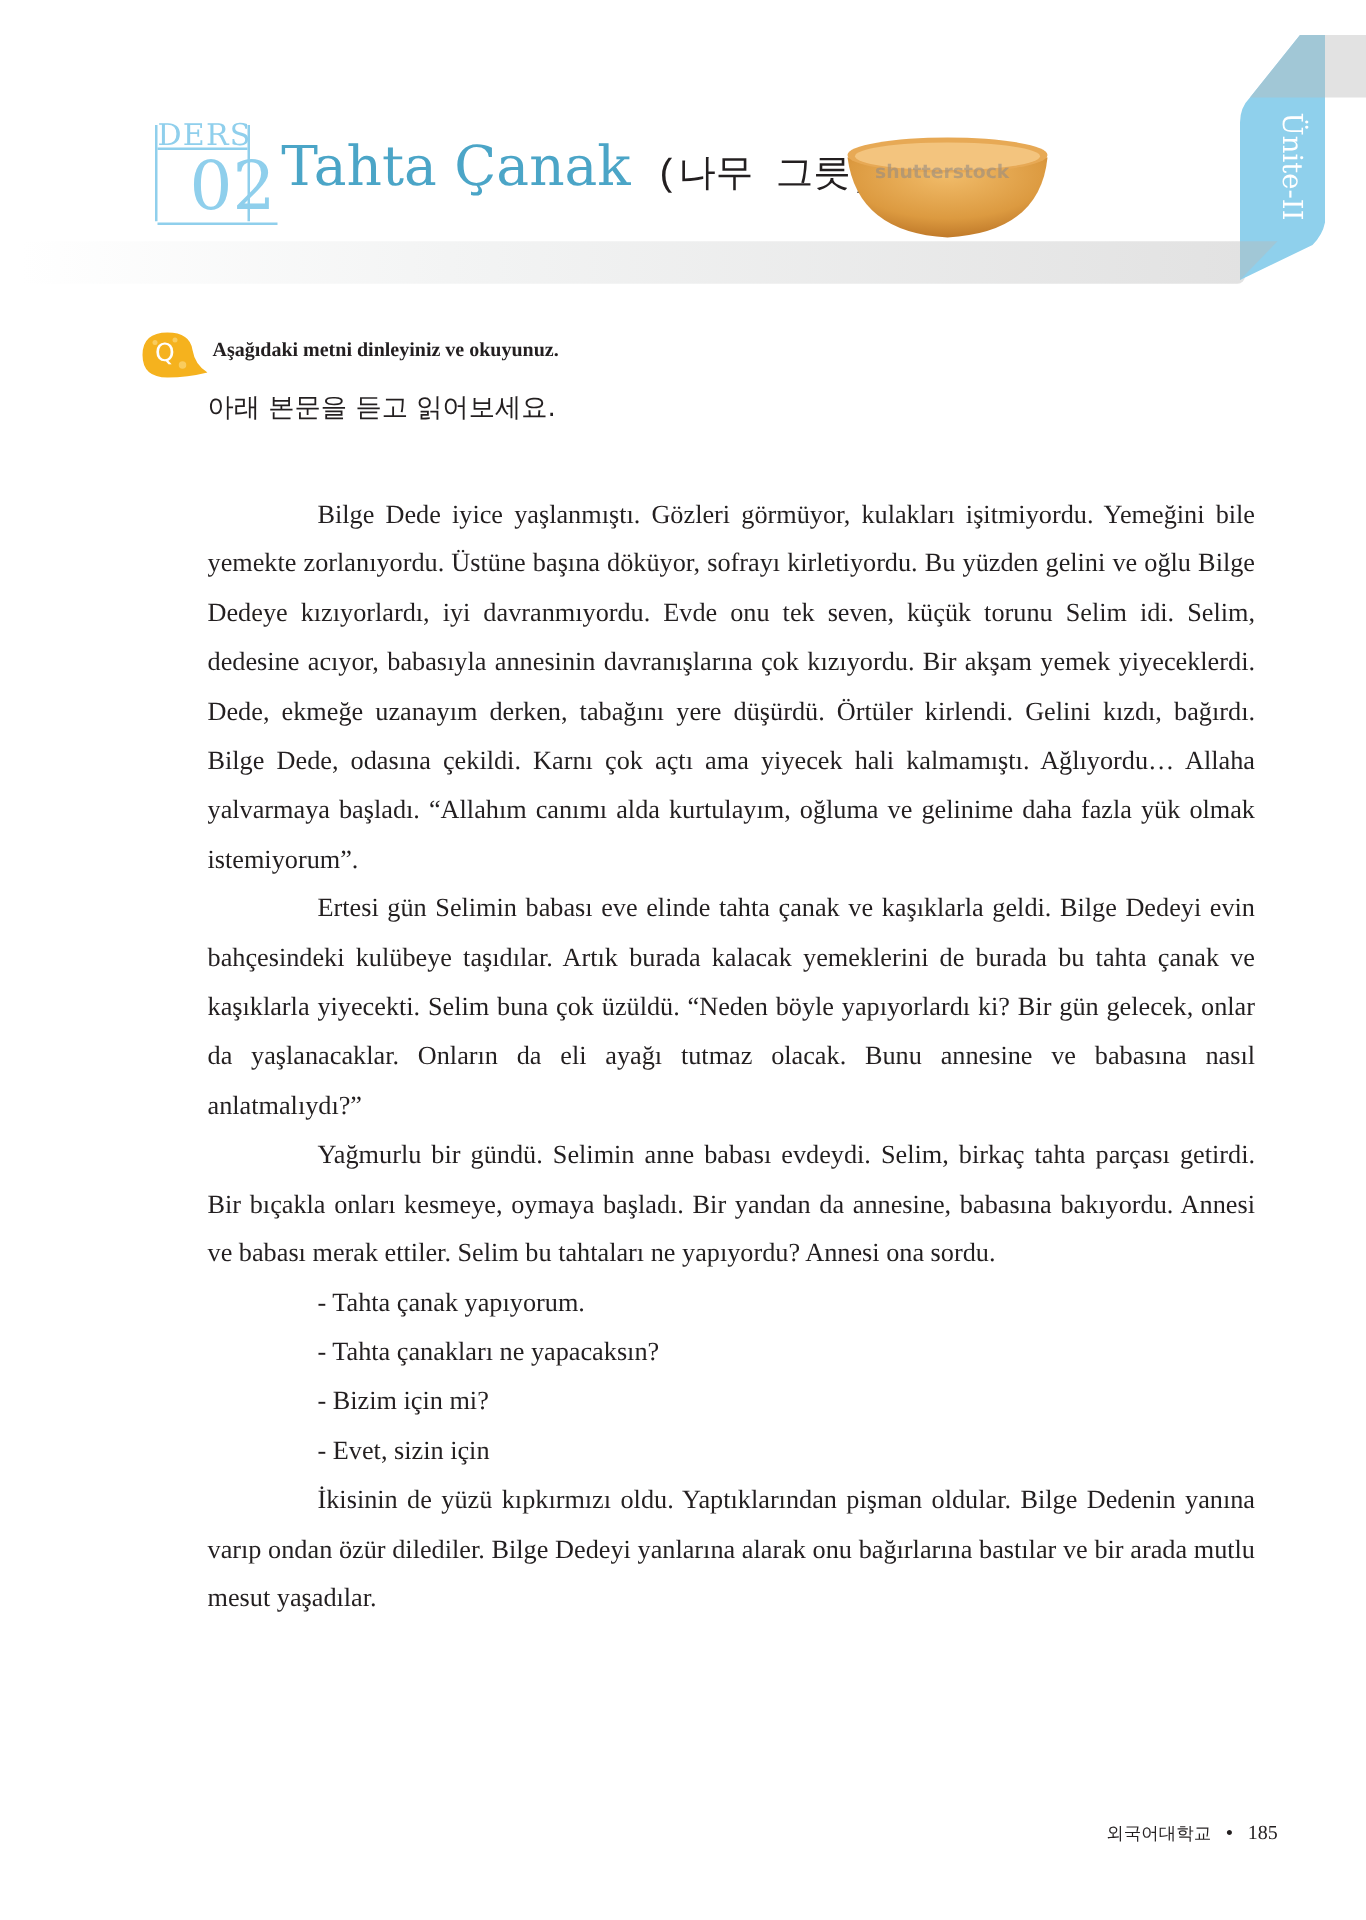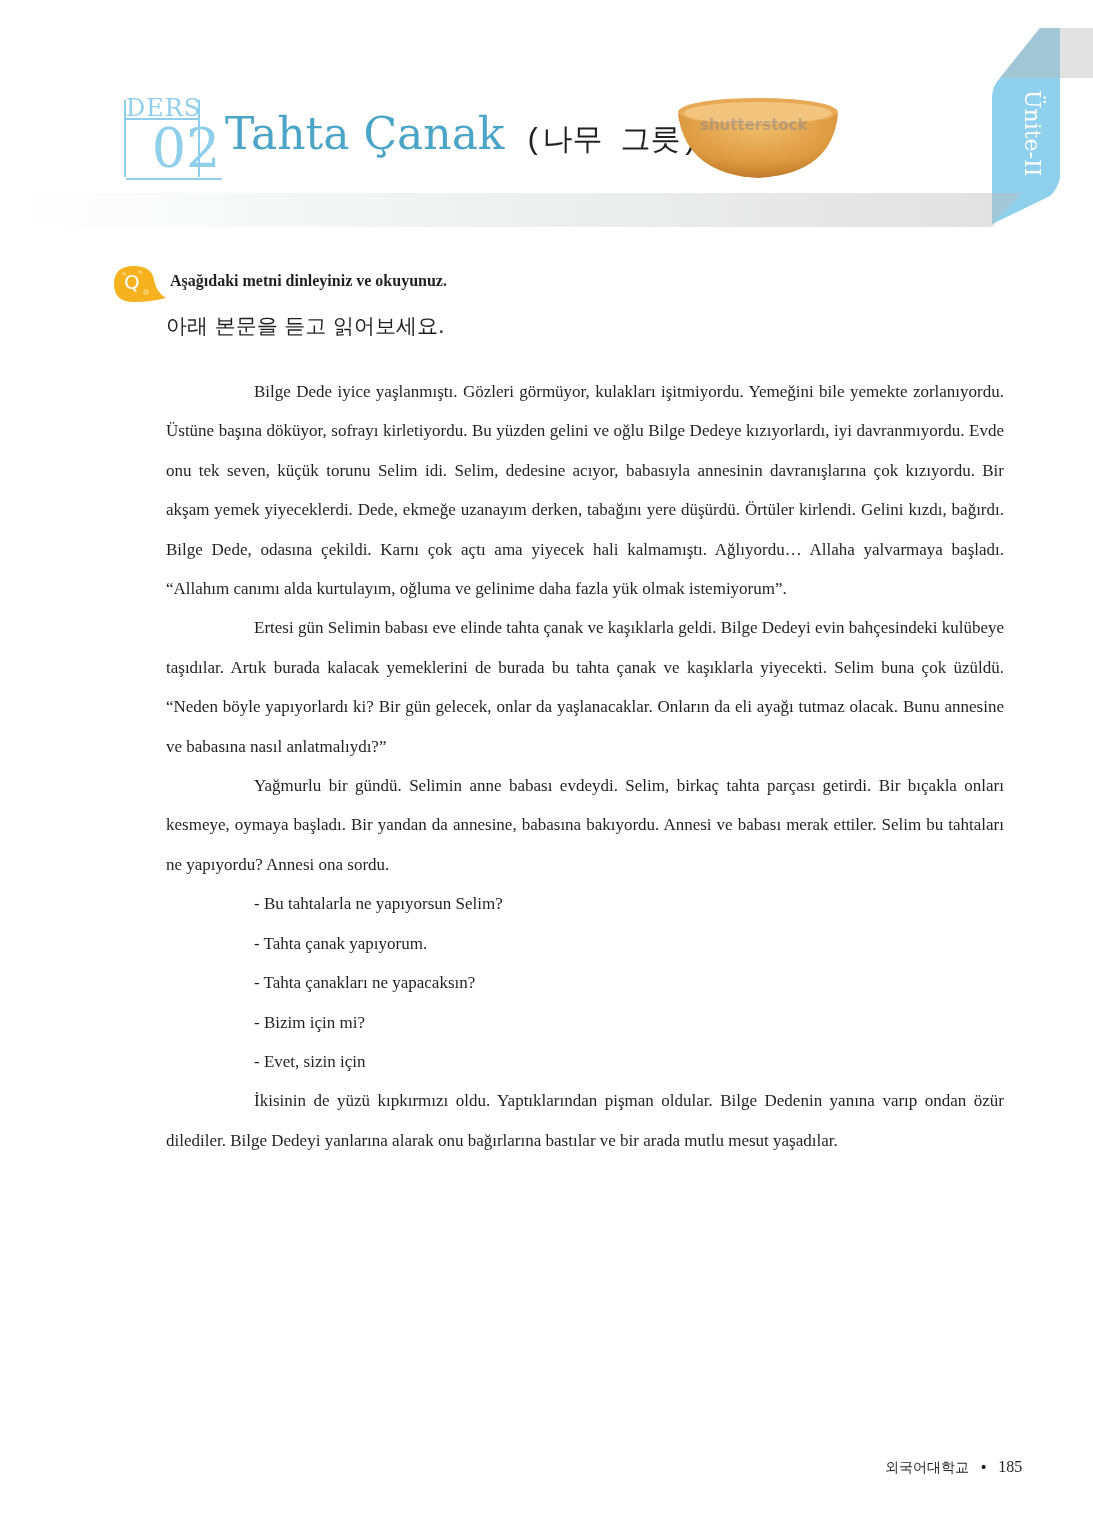--- a/index.html
+++ b/index.html
@@ -43,21 +43,21 @@
     padding-left: 24px;
   }
   .lesson-title {
     position: absolute; left: 225px; top: 108px; font-size: 44px; color: #4ba5c7;
     font-family: "DejaVu Serif", serif; white-space: nowrap;
   }
   .lesson-title .ko {
     font-size: 30px; color: #231f20; font-family: Liberation Mono, monospace; margin-left: 6px;
   }
   .bowl {
-    position: absolute; left: 660px; top: 78px; width: 196px; height: 110px;
+    position: absolute; left: 660px; top: 90px; width: 196px; height: 110px;
   }
   .bowl .wm {
     position: absolute; left: 40px; top: 38px; font-family: "DejaVu Sans", sans-serif;
     font-size: 15px; font-weight: bold; color: rgba(150,140,130,0.6);
   }
   
   .q-icon {
     position: absolute; left: 110px; top: 264px; width: 56px; height: 40px;
   }
   .q-icon .q {
@@ -65,22 +65,22 @@
   }
   .instr-tr {
     position: absolute; left: 170px; top: 272px; font-size: 16px; font-weight: bold; white-space: nowrap;
   }
   .instr-ko {
     position: absolute; left: 166px; top: 312px; font-size: 21px; font-family: "DejaVu Sans", sans-serif;
     white-space: nowrap; font-weight: normal;
   }
   
   .story {
-    position: absolute; left: 166px; top: 372px; width: 838px;
-    font-size: 17px; line-height: 39.4px; text-align: justify;
+    position: absolute; left: 166px; top: 392px; width: 838px;
+    font-size: 21px; line-height: 39.4px; text-align: justify;
   }
   .story p { margin: 0; text-indent: 88px; }
   .story p.dialog { text-indent: 0; padding-left: 88px; }
   .footer {
     position: absolute; left: 885px; top: 1458px; font-size: 14px; white-space: nowrap;
     font-family: "DejaVu Sans", sans-serif; color: #231f20; text-align: center;
   }
   .footer .pg { font-family: "Liberation Serif", serif; font-size: 16px; }
 </style>
 </head>
@@ -131,21 +131,20 @@
   </svg>
   <span class="q">Q</span>
 </div>
 <div class="instr-tr">Aşağıdaki metni dinleyiniz ve okuyunuz.</div>
 <div class="instr-ko">아래 본문을 듣고 읽어보세요.</div>
 
 <div class="story">
   <p>Bilge Dede iyice yaşlanmıştı. Gözleri görmüyor, kulakları işitmiyordu. Yemeğini bile yemekte zorlanıyordu. Üstüne başına döküyor, sofrayı kirletiyordu. Bu yüzden gelini ve oğlu Bilge Dedeye kızıyorlardı, iyi davranmıyordu. Evde onu tek seven, küçük torunu Selim idi. Selim, dedesine acıyor, babasıyla annesinin davranışlarına çok kızıyordu. Bir akşam yemek yiyeceklerdi. Dede, ekmeğe uzanayım derken, tabağını yere düşürdü. Örtüler kirlendi. Gelini kızdı, bağırdı. Bilge Dede, odasına çekildi. Karnı çok açtı ama yiyecek hali kalmamıştı. Ağlıyordu…  Allaha yalvarmaya başladı.  “Allahım canımı alda kurtulayım, oğluma ve gelinime daha fazla yük olmak istemiyorum”.</p>
   <p>Ertesi gün Selimin babası eve elinde tahta çanak ve kaşıklarla geldi. Bilge Dedeyi evin bahçesindeki kulübeye taşıdılar. Artık burada kalacak yemeklerini de burada bu tahta çanak ve kaşıklarla yiyecekti. Selim buna çok üzüldü. “Neden böyle yapıyorlardı ki? Bir gün gelecek, onlar da yaşlanacaklar. Onların da eli ayağı tutmaz olacak. Bunu annesine ve babasına nasıl anlatmalıydı?”</p>
   <p>Yağmurlu bir gündü. Selimin anne babası evdeydi. Selim, birkaç tahta parçası getirdi. Bir bıçakla onları kesmeye, oymaya başladı. Bir yandan da annesine, babasına bakıyordu. Annesi ve babası merak ettiler. Selim bu tahtaları ne yapıyordu? Annesi ona sordu.</p>
-  <p class="dialog">- Bu tahtalarla ne yapıyorsun Selim?</p>
   <p class="dialog">- Tahta çanak yapıyorum.</p>
   <p class="dialog">- Tahta çanakları ne yapacaksın?</p>
   <p class="dialog">- Bizim için mi?</p>
   <p class="dialog">- Evet, sizin için</p>
   <p>İkisinin de yüzü kıpkırmızı oldu. Yaptıklarından pişman oldular. Bilge Dedenin yanına varıp ondan özür dilediler. Bilge Dedeyi yanlarına alarak onu bağırlarına bastılar ve bir arada mutlu mesut yaşadılar.</p>
 </div>
 
 <div class="footer">
   <span>외국어대학교</span>
   <span style="margin:0 6px;">•</span>

